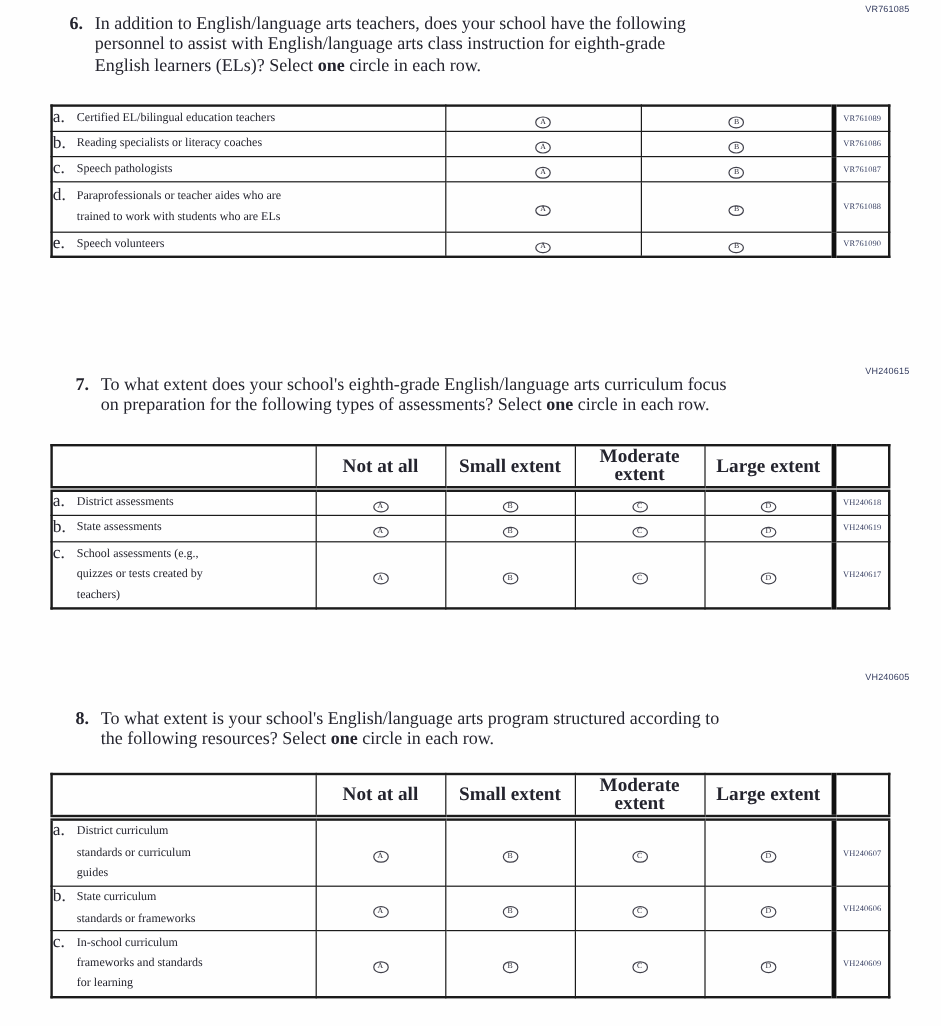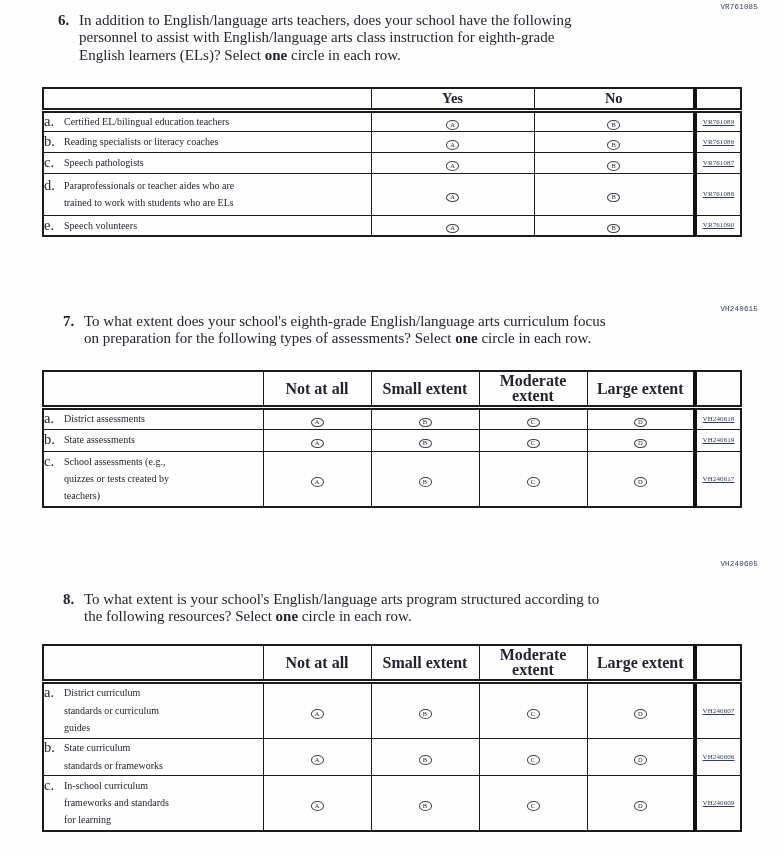--- a/index.html
+++ b/index.html
@@ -11,21 +11,21 @@
     font-family: "Liberation Serif", serif;
     color: #24242e;
     overflow: hidden;
   }
   .corner-code {
     position: absolute;
     right: 26px;
     font-size: 7.5px;
     letter-spacing: 0.2px;
     color: #333b5e;
-    font-family: Liberation Mono, monospace;
+    font-family: Liberation Sans, sans-serif;
   }
   .question {
     position: absolute;
     display: flex;
     font-size: 15px;
     line-height: 17.3px;
   }
   .q-num { font-weight: bold; flex: 0 0 21px; }
   .q-text { width: 620px; }
   .q-pre, .q-post { white-space: pre-line; }
@@ -45,21 +45,21 @@
   table.survey { border: 2.5px solid #1b1b1b; }
   table.survey th { border-bottom: 5px double #1b1b1b; }
   th.colhead {
     font-size: 16px;
     font-weight: bold;
     text-align: center;
     white-space: pre-line;
     line-height: 15px;
   }
   th.colhead-yn { font-size: 14.5px; }
-  .code-col { border-left: 4px solid #111 !important; text-decoration: underline; }
+  .code-col { border-left: 4px solid #111 !important; }
   td.code-cell {
     font-size: 7px;
     color: #333b5e;
     text-align: center;
     letter-spacing: 0.1px;
   }
   td.lbl { padding: 2px 3px 2px 6px; }
   .lbl-flex { display: flex; align-items: flex-start; }
   .lbl-letter { flex: 0 0 20px; font-size: 14.5px; line-height: 17.4px; }
   .lbl-text {
@@ -100,26 +100,20 @@
   </div>
 
   <table class="survey" style="left:42px; top:87px;">
     <colgroup>
         <col style="width:328px">
         <col style="width:163px">
         <col style="width:161px">
         <col style="width:46px">
       </colgroup>
     <tbody>
-        <tr style="height:22px;">
-      <th></th>
-      <th class="colhead colhead-yn">Yes</th>
-      <th class="colhead colhead-yn">No</th>
-      <th class="code-col"></th>
-    </tr>
     <tr style="height:21px;">
       <td class="lbl">
             <div class="lbl-flex">
               <span class="lbl-letter">a.</span>
               <span class="lbl-text">Certified EL/bilingual education teachers</span>
             </div>
           </td>
       <td class="opt"><span class="bubble">A</span></td>
       <td class="opt"><span class="bubble">B</span></td>
       <td class="code-cell code-col">VR761089</td>

